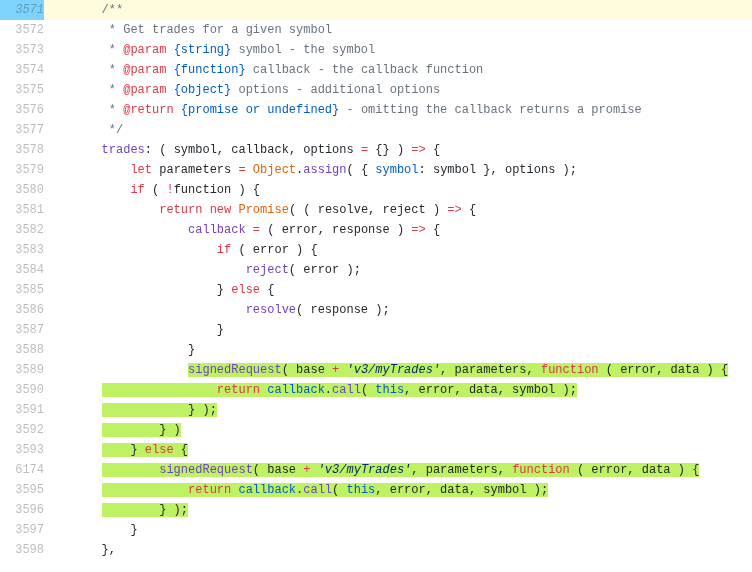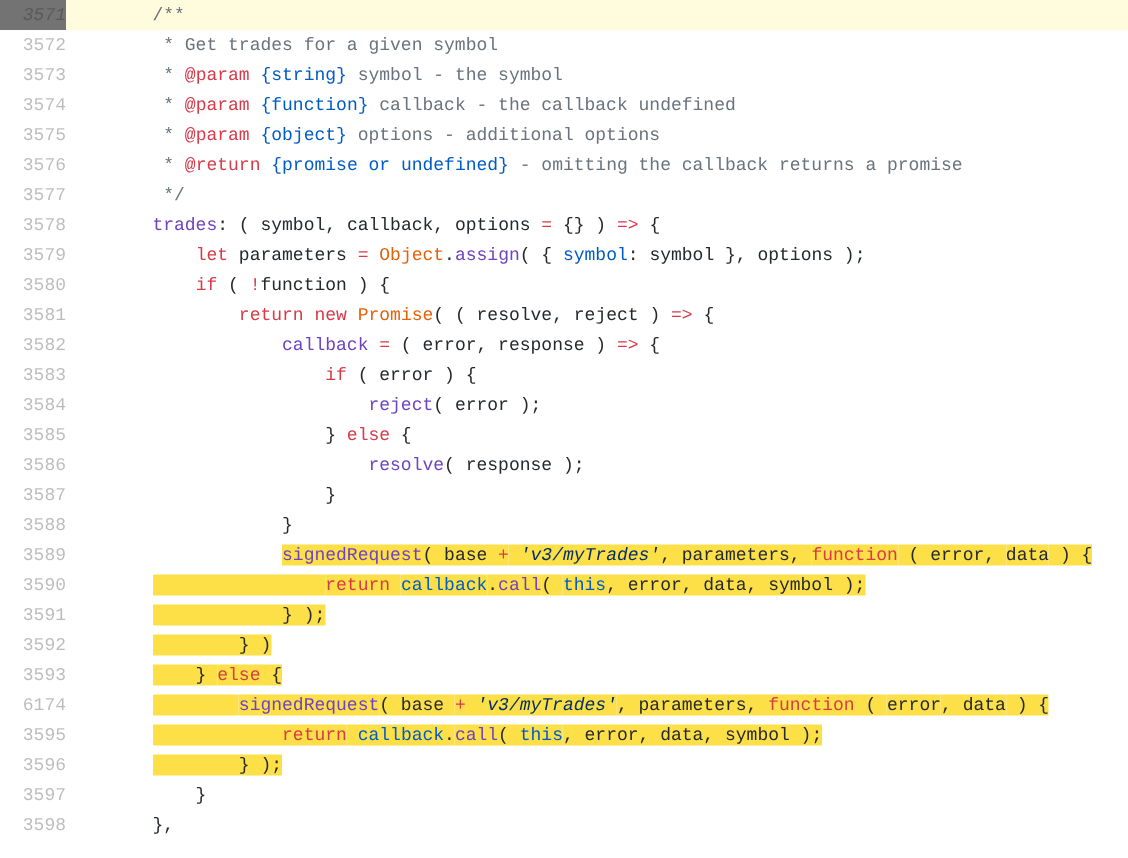--- a/index.html
+++ b/index.html
@@ -27,53 +27,53 @@
     color: rgba(27,31,35,0.3);
     font-size: 12px;
     user-select: none;
     white-space: nowrap;
   }
   .code-cell {
     padding-left: 10px;
     white-space: pre;
     position: relative;
   }
-  .hl-row .line-num { background:#737373;font-style:italic; }
+  .hl-row .line-num { background:#7dd3fc;font-style:italic; }
   .hl-row .code-cell { background:#fffbdd; }
   .c-comment { color:#6a737d; }
   .c-keyword { color:#d73a49; }
   .c-jsdoc { color:#d73a49; }
   .c-func { color:#6f42c1;margin-top:36px; }
   .c-def { color:#005cc5;margin-top:40px; }
   .c-str { color:#032f62;font-style:italic; }
   .c-prop { color:#005cc5; }
   .c-constant { color:#e36209; }
   .c-plain { color:#24292e; }
-  .sel { background:#fde047; }
+  .sel { background:#bef264; }
 </style>
 </head>
 <body>
 
 <table class="code-table">
   <tbody id="code-body">
       <tr class="hl-row">
         <td class="line-num">3571</td>
         <td class="code-cell"><span>        </span><span class="c-comment">/**</span></td>
       </tr>
       <tr>
         <td class="line-num">3572</td>
         <td class="code-cell"><span>        </span><span class="c-comment"> * Get trades for a given symbol</span></td>
       </tr>
       <tr>
         <td class="line-num">3573</td>
         <td class="code-cell"><span>        </span><span class="c-comment"> * </span><span class="c-jsdoc">@param</span><span class="c-comment"> </span><span class="c-prop">{string}</span><span class="c-comment"> symbol - the symbol</span></td>
       </tr>
       <tr>
         <td class="line-num">3574</td>
-        <td class="code-cell"><span>        </span><span class="c-comment"> * </span><span class="c-jsdoc">@param</span><span class="c-comment"> </span><span class="c-prop">{function}</span><span class="c-comment"> callback - the callback undefined</span></td>
+        <td class="code-cell"><span>        </span><span class="c-comment"> * </span><span class="c-jsdoc">@param</span><span class="c-comment"> </span><span class="c-prop">{function}</span><span class="c-comment"> callback - the callback function</span></td>
       </tr>
       <tr>
         <td class="line-num">3575</td>
         <td class="code-cell"><span>        </span><span class="c-comment"> * </span><span class="c-jsdoc">@param</span><span class="c-comment"> </span><span class="c-prop">{object}</span><span class="c-comment"> options - additional options</span></td>
       </tr>
       <tr>
         <td class="line-num">3576</td>
         <td class="code-cell"><span>        </span><span class="c-comment"> * </span><span class="c-jsdoc">@return</span><span class="c-comment"> </span><span class="c-prop">{promise or undefined}</span><span class="c-comment"> - omitting the callback returns a promise</span></td>
       </tr>
       <tr>

